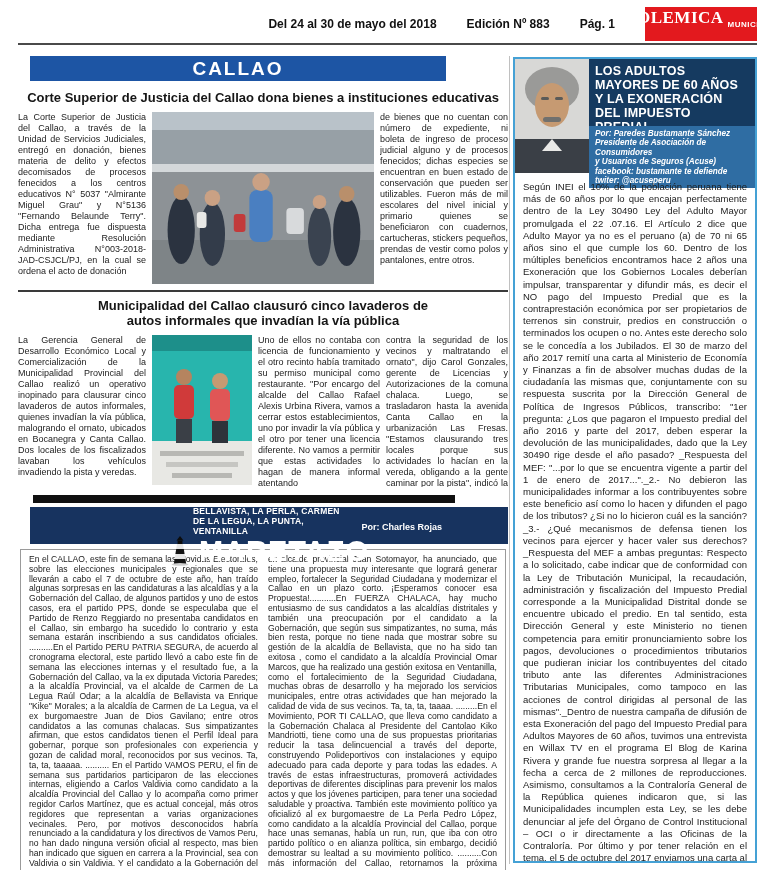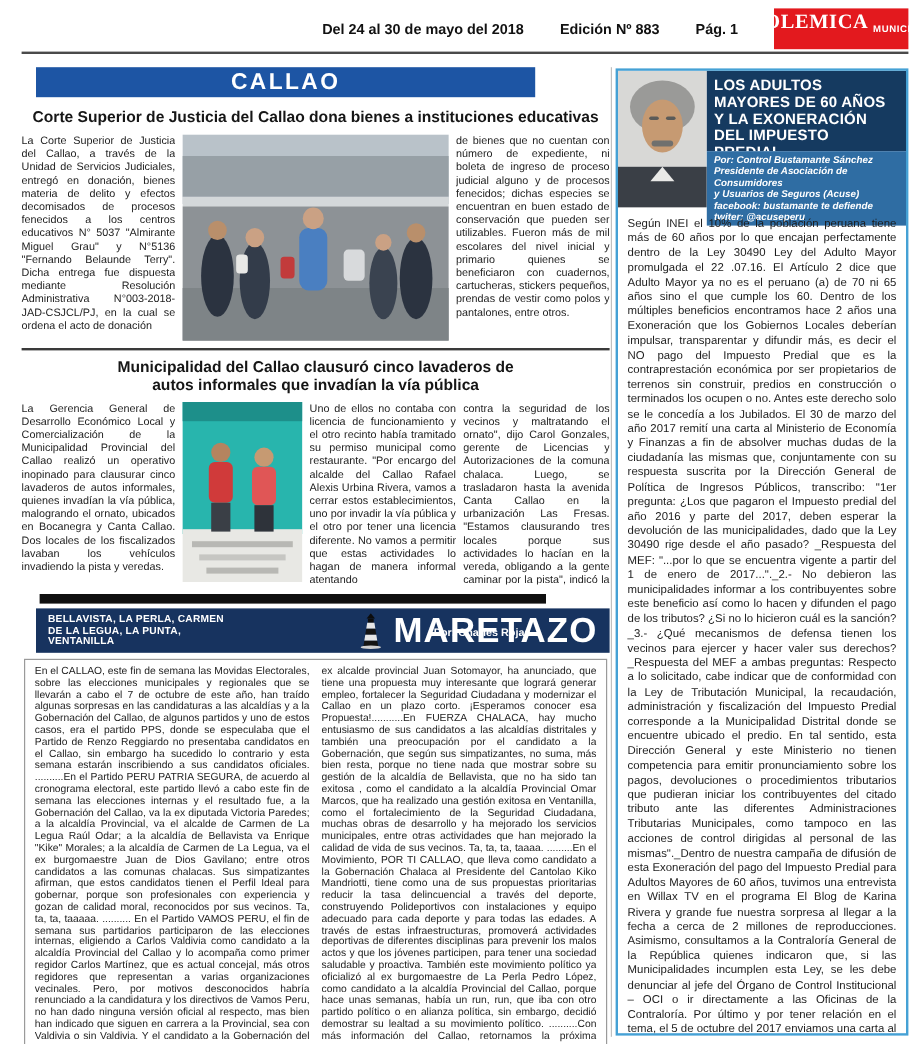--- a/index.html
+++ b/index.html
@@ -34,21 +34,21 @@
   .a1 .photo { flex:1; height:172px; }
   .mid-rule { margin-top:6px; border-top:2px solid #3a3a3a; }
   .a2 { height:152px; }
   .a2 .coltext.c1 { width:128px; }
   .a2 .photo { width:100px; height:150px; }
   .a2 .coltext.c2, .a2 .coltext.c3 { width:122px; }
   .black-bar { margin:8px 0 0 15px; width:422px; height:8px; background:#101010; }
 
   
   .mare-bar { margin-top:4px; margin-left:12px; width:478px; height:37px; background:#17335f;
-              display:flex; align-items:center; position:relative; padding:0 10px; }
+              display:flex; align-items:center; position:relative; padding:0 10px;flex-direction:column; }
   .mare-districts { width:152px; color:#fff; font-weight:bold; font-size:8.5px; line-height:9.8px; letter-spacing:.2px; }
   .mare-center { flex:1; display:flex; align-items:center; justify-content:flex-end; gap:8px; }
   .mare-title { color:#fff; font-size:29px; font-weight:800; letter-spacing:1px; line-height:30px; }
   .mare-byline { position:absolute; right:66px; bottom:12px; color:#fff; font-size:9px; font-weight:bold; }
   .mare-box { margin-top:5px; margin-left:2px; width:486px; height:326px; border:1px solid #9a9a9a;
               padding:5px 8px; display:flex; gap:10px; }
   .mare-col { width:232px; font-size:8.6px; line-height:9.8px; text-align:justify; overflow:hidden; color:#222; }
 
   
   .sidebar { position:absolute; left:513px; top:57px; width:244px; height:806px;
@@ -180,21 +180,21 @@
           <rect x="26" y="38" width="8" height="3" rx="1.5" fill="#5a5a58"></rect>
           <rect x="40" y="38" width="8" height="3" rx="1.5" fill="#5a5a58"></rect>
           <rect x="28" y="58" width="18" height="5" rx="2.5" fill="#70706e"></rect>
           <rect x="0" y="80" width="74" height="34" fill="#3a3f46"></rect>
           <polygon points="37,80 27,92 47,92" fill="#e9e9e7"></polygon>
         </svg>
       </div>
       <div class="sb-head-right">
         <div class="sb-title">LOS ADULTOS MAYORES DE 60 AÑOS Y LA EXONERACIÓN DEL IMPUESTO PREDIAL</div>
         <div class="sb-author">
-          <div>Por: Control Bustamante Sánchez</div>
+          <div>Por: Paredes Bustamante Sánchez</div>
           <div>Presidente de Asociación de Consumidores</div>
           <div>y Usuarios de Seguros (Acuse)</div>
           <div>facebook: bustamante te defiende</div>
           <div>twiter: @acuseperu</div>
         </div>
       </div>
     </div>
     <div class="sb-body">Según INEI el 10% de la población peruana tiene más de 60 años por lo que encajan perfectamente dentro de la Ley 30490 Ley del Adulto Mayor promulgada el 22 .07.16. El Artículo 2 dice que Adulto Mayor ya no es el peruano (a) de 70 ni 65 años sino el que cumple los 60. Dentro de los múltiples beneficios encontramos hace 2 años una Exoneración que los Gobiernos Locales deberían impulsar, transparentar y difundir más, es decir el NO pago del Impuesto Predial que es la contraprestación económica por ser propietarios de terrenos sin construir, predios en construcción o terminados los ocupen o no. Antes este derecho solo se le concedía a los Jubilados. El 30 de marzo del año 2017 remití una carta al Ministerio de Economía y Finanzas a fin de absolver muchas dudas de la ciudadanía las mismas que, conjuntamente con su respuesta suscrita por la Dirección General de Política de Ingresos Públicos, transcribo: "1er pregunta: ¿Los que pagaron el Impuesto predial del año 2016 y parte del 2017, deben esperar la devolución de las municipalidades, dado que la Ley 30490 rige desde el año pasado? _Respuesta del MEF: "...por lo que se encuentra vigente a partir del 1 de enero de 2017..."._2.- No debieron las municipalidades informar a los contribuyentes sobre este beneficio así como lo hacen y difunden el pago de los tributos? ¿Si no lo hicieron cuál es la sanción?_3.- ¿Qué mecanismos de defensa tienen los vecinos para ejercer y hacer valer sus derechos? _Respuesta del MEF a ambas preguntas: Respecto a lo solicitado, cabe indicar que de conformidad con la Ley de Tributación Municipal, la recaudación, administración y fiscalización del Impuesto Predial corresponde a la Municipalidad Distrital donde se encuentre ubicado el predio. En tal sentido, esta Dirección General y este Ministerio no tienen competencia para emitir pronunciamiento sobre los pagos, devoluciones o procedimientos tributarios que pudieran iniciar los contribuyentes del citado tributo ante las diferentes Administraciones Tributarias Municipales, como tampoco en las acciones de control dirigidas al personal de las mismas"._Dentro de nuestra campaña de difusión de esta Exoneración del pago del Impuesto Predial para Adultos Mayores de 60 años, tuvimos una entrevista en Willax TV en el programa El Blog de Karina Rivera y grande fue nuestra sorpresa al llegar a la fecha a cerca de 2 millones de reproducciones. Asimismo, consultamos a la Contraloría General de la República quienes indicaron que, si las Municipalidades incumplen esta Ley, se les debe denunciar al jefe del Órgano de Control Institucional – OCI o ir directamente a las Oficinas de la Contraloría. Por último y por tener relación en el tema, el 5 de octubre del 2017 enviamos una carta al Presidente de la AMPE señor Óscar Benavides Majino requiriendo sus comentarios y la posibilidad que su Asociación pueda difundir este beneficio. Lamentablemente a la fecha esta Asociación de Municipalidades del Perú no envía respuesta. Pero hecha la ley hecha la trampa, ahora algunos Municipios han incrementado los Arbitrios tratando de recuperar lo que ya no pueden recaudar por el Impuesto Predial. Cabe señalar que están exonerados los que tienen 60 años, sea propietario de un solo predio, sea destinado para vivienda y que sus ingresos familiares no excedan los 4,150 soles.</div>
   </div>
 

